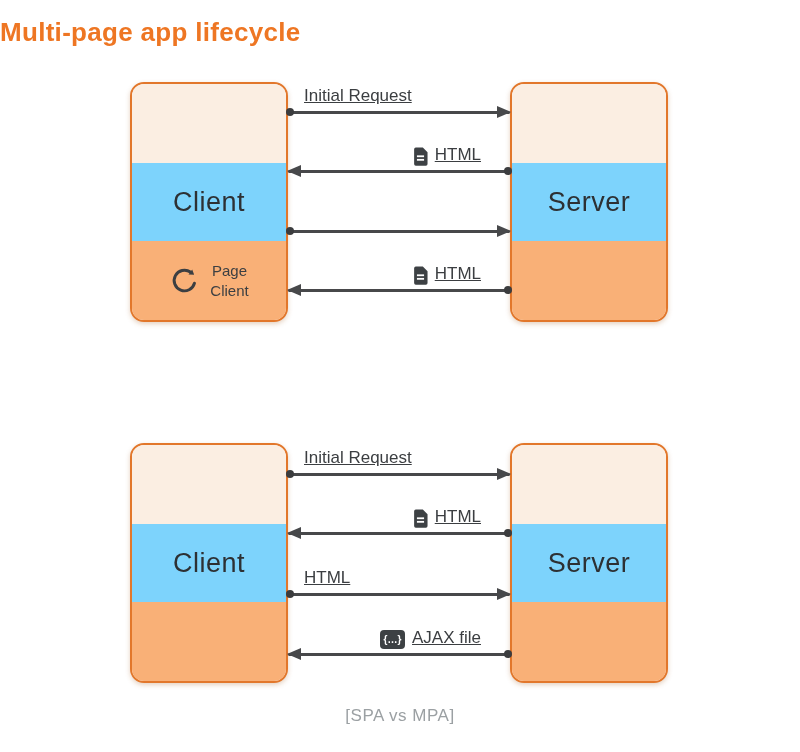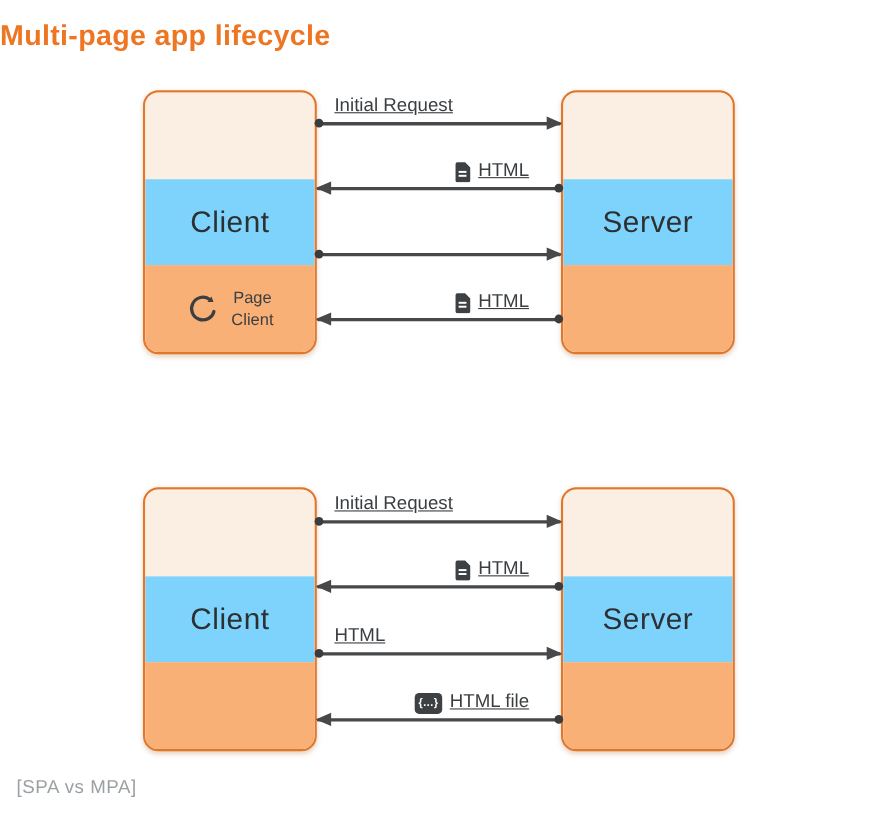--- a/index.html
+++ b/index.html
@@ -70,21 +70,21 @@
   .doc-icon { display: inline-flex; transform: translateY(1px); }
   .json-icon {
     display: inline-flex; align-items: center; justify-content: center;
     width: 25px; height: 19px; border-radius: 4px;
     background: #3d4144; color: #ffffff;
     font-size: 10px; font-weight: bold; letter-spacing: 0;
     transform: translateY(1px);
   }
   .caption {
     position: absolute; left: 0; width: 100%;
-    font-size: 17px; color: #9ba0a3; letter-spacing: 0.5px; padding-left: 15px;
+    text-align: center; font-size: 17px; color: #9ba0a3; letter-spacing: 0.5px;
   }
 </style>
 </head>
 <body>
 
 <div class="canvas">
 
   <div class="title" style="top:17px">Multi-page app lifecycle</div>
 
   <div class="box" style="left:130px; top:82px">
@@ -207,21 +207,21 @@
       <span class="dot dot-left"></span>
       <span class="head head-right"></span>
     </div>
   </div>
 
   <div class="arrow" style="top:626px">
     <div class="arrow-label label-right">
       <span class="json-icon">
         <span>{…}</span>
       </span>
-      <span>HTML file</span>
+      <span>AJAX file</span>
     </div>
     <div class="arrow-line">
       <span class="head head-left"></span>
       <span class="dot dot-right"></span>
     </div>
   </div>
 
   <div class="caption" style="top:706px">[SPA vs MPA]</div>
 
 </div>

